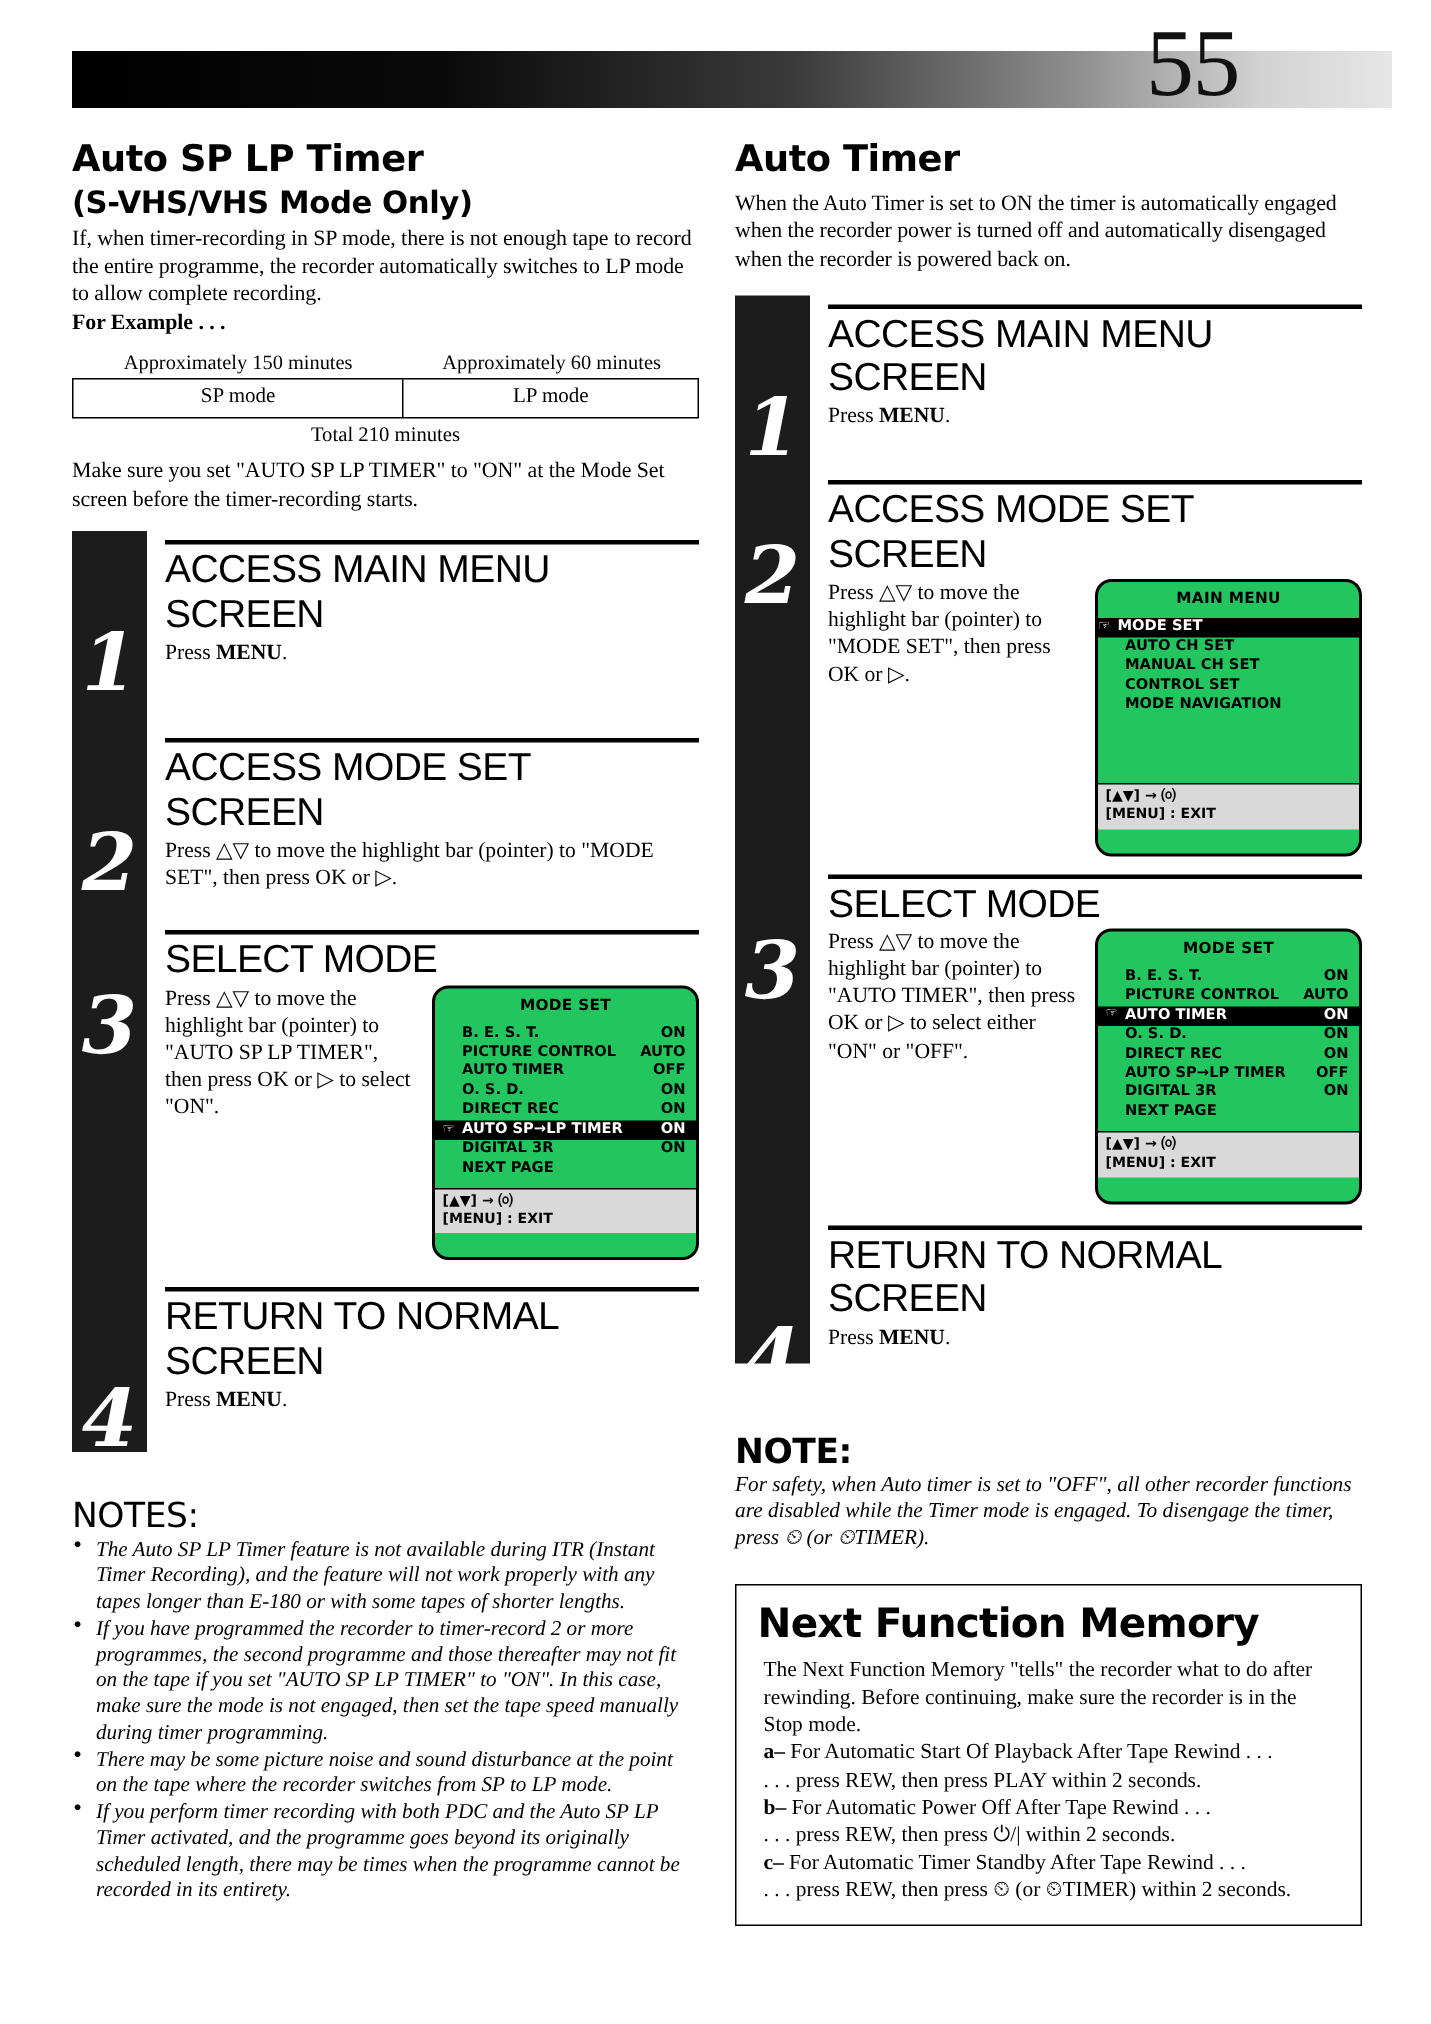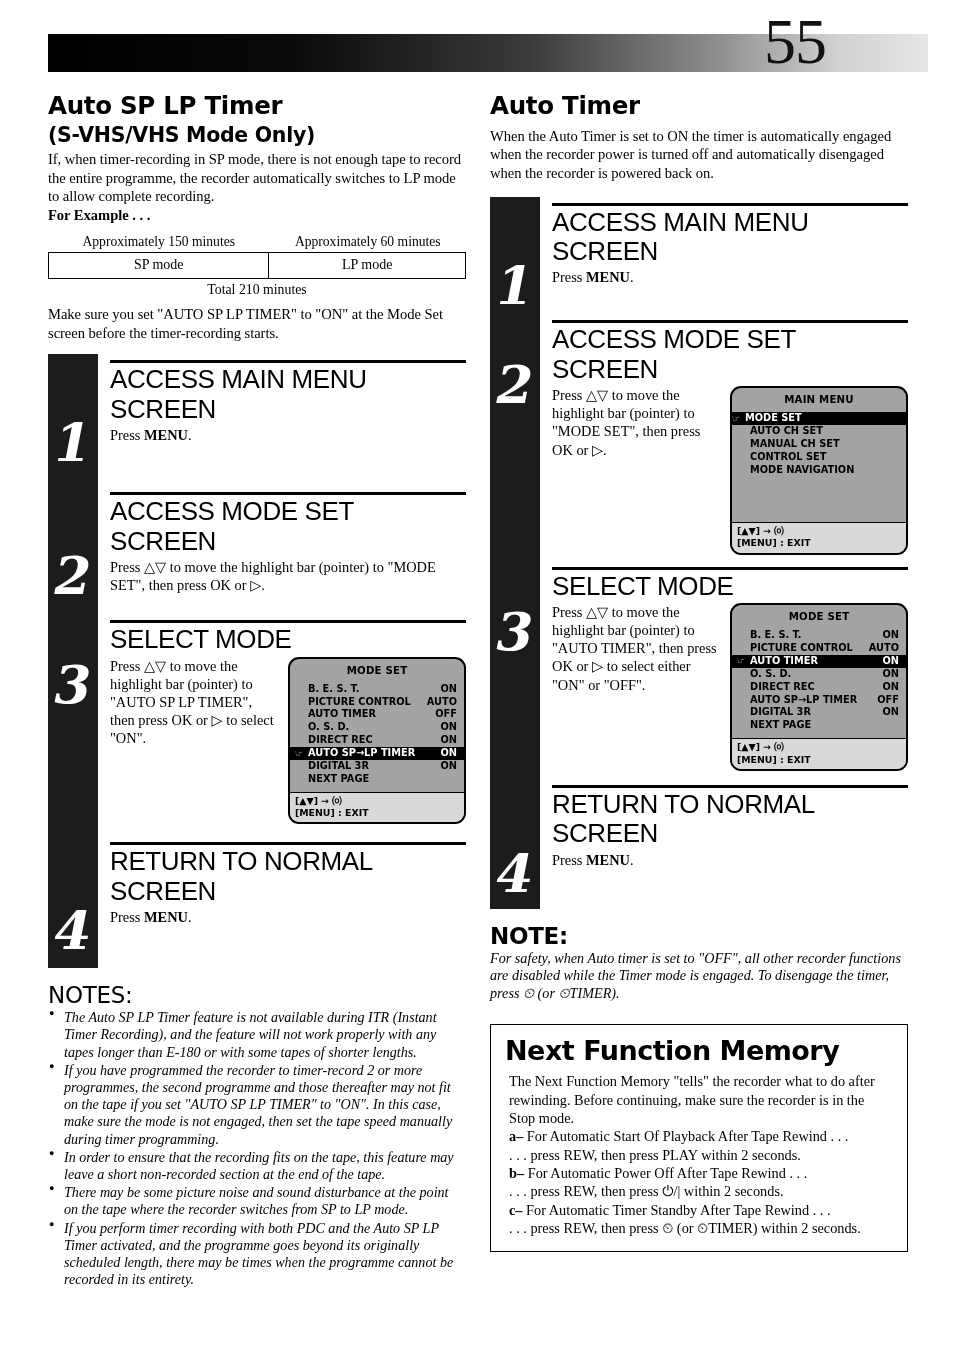--- a/index.html
+++ b/index.html
@@ -151,22 +151,22 @@
   }
   .step-cols { display: flex; gap: 8px; align-items: flex-start; }
   .step-cols .txt { flex: 1 1 auto; }
 
   
   .osd {
     width: 178px;
     flex: 0 0 178px;
     border: 2px solid #000;
     border-radius: 11px;
-    background: #a3a3a3;
-    padding: 4px 0 0 0;
+    background: #22c55e;
+    padding: 4px 0 16px 0;
     font-family: "DejaVu Sans", sans-serif;
     overflow: hidden;
   }
   .osd-title {
     text-align: center;
     font-size: 10.2px;
     font-weight: bold;
     letter-spacing: 0.2px;
     margin: 2px 0 7px 0;
   }
@@ -387,21 +387,20 @@
       <p class="step-body"><span>Press </span><b>MENU</b><span>.</span></p>
       <div style="height:42px"></div>
     </div>
   </div>
 
   <div style="margin-top:14px;">
     <div class="notes-title">NOTES:</div>
     <ul class="notes" id="left-notes">
         <li>The Auto SP   LP Timer feature is not available during ITR (Instant Timer Recording), and the feature will not work properly with any tapes longer than E-180 or with some tapes of shorter lengths.</li>
         <li>If you have programmed the recorder to timer-record 2 or more programmes, the second programme and those thereafter may not fit on the tape if you set "AUTO SP   LP TIMER" to "ON". In this case, make sure the mode is not engaged, then set the tape speed manually during timer programming.</li>
-        <li>In order to ensure that the recording fits on the tape, this feature may leave a short non-recorded section at the end of the tape.</li>
         <li>There may be some picture noise and sound disturbance at the point on the tape where the recorder switches from SP to LP mode.</li>
         <li>If you perform timer recording with both PDC and the Auto SP   LP Timer activated, and the programme goes beyond its originally scheduled length, there may be times when the programme cannot be recorded in its entirety.</li>
       </ul>
   </div>
 </div>
 
 <div class="col col-right">
 
   <h1 class="sec-title">Auto Timer</h1>
   <p class="body" style="margin-top:6px;">When the Auto Timer is set to ON the timer is automatically engaged when the recorder power is turned off and automatically disengaged when the recorder is powered back on.</p>

